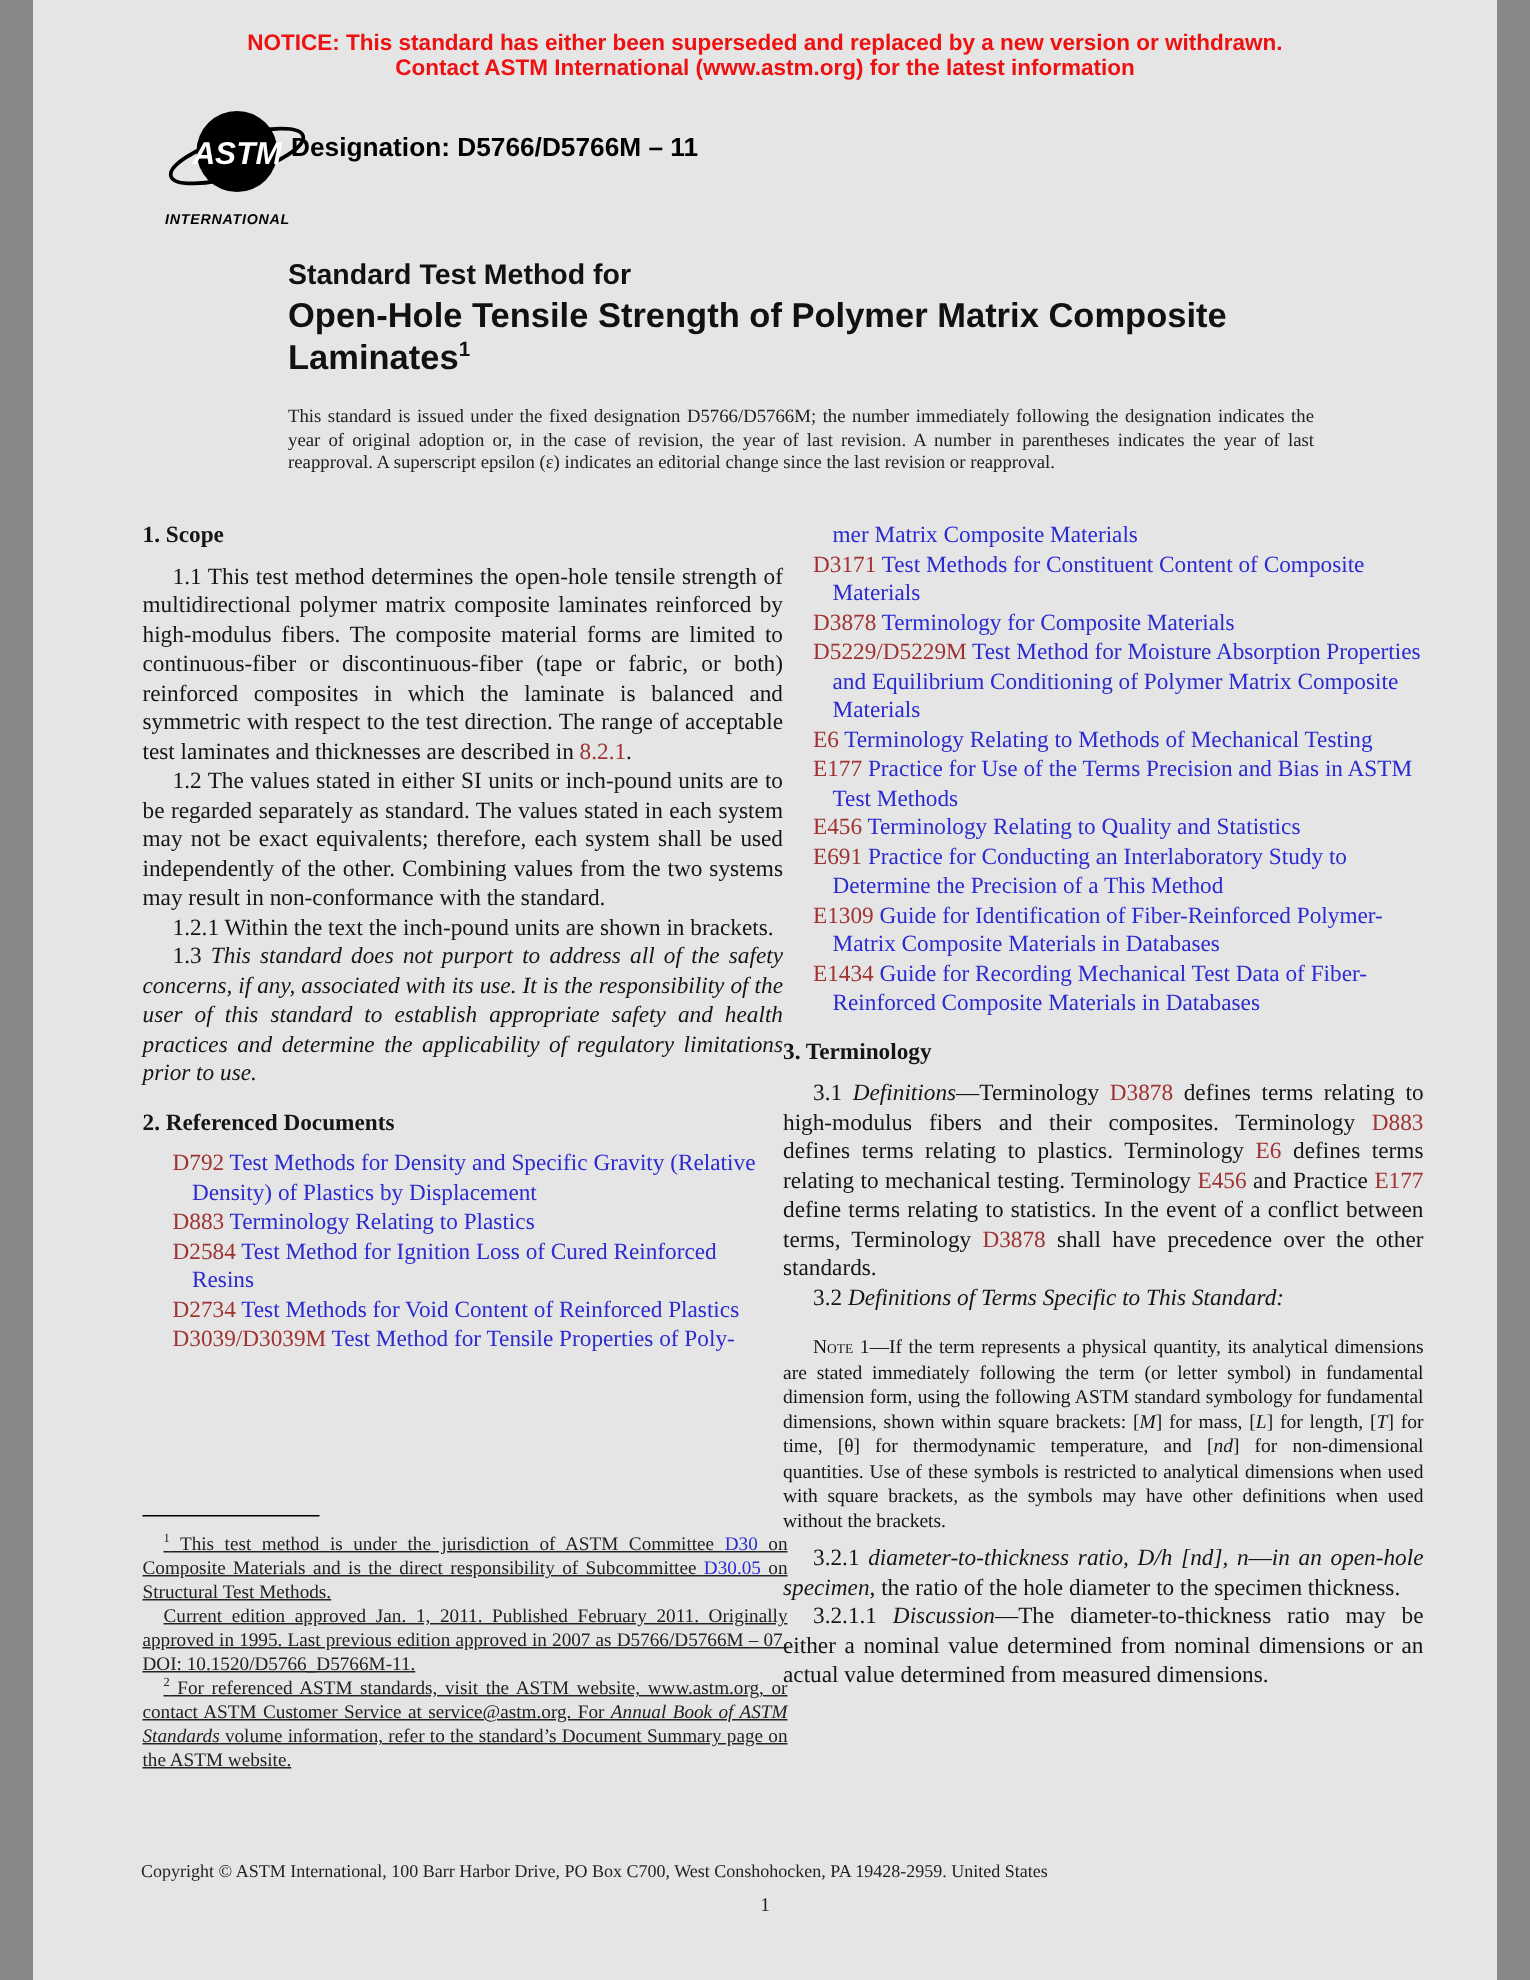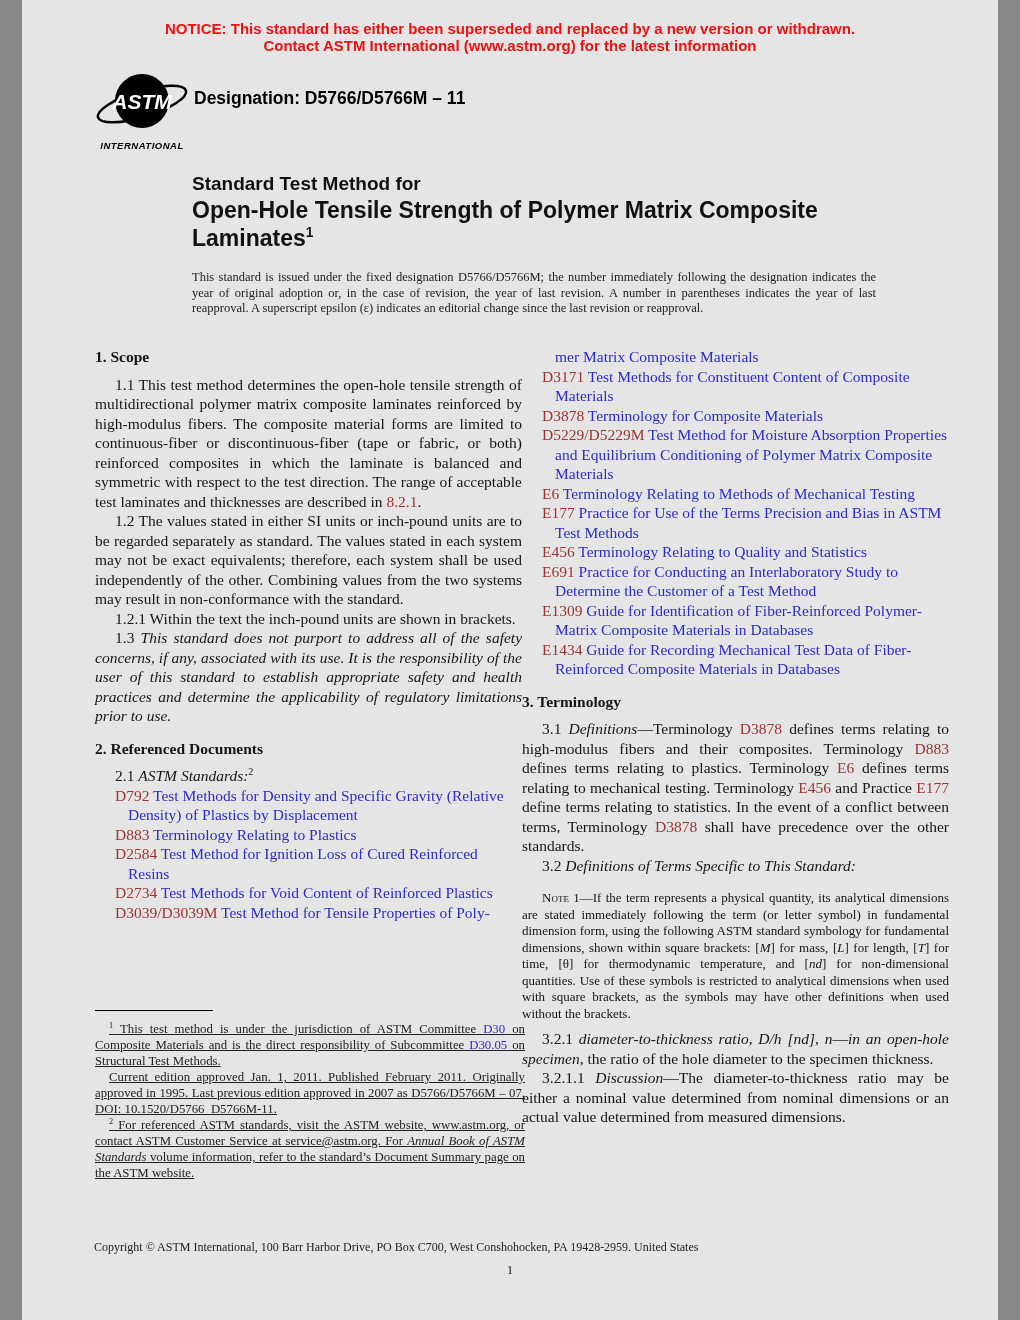--- a/index.html
+++ b/index.html
@@ -7,21 +7,21 @@
     position:relative; width:976px; height:1320px; margin:0 auto;
     background:#e5e5e5; color:#151515;
     font-family:"Liberation Serif", serif;
     overflow:hidden;
   }
   .notice {
     position:absolute; top:20px; left:0; width:100%; text-align:center;
     font-family:"Liberation Sans", sans-serif; font-weight:bold;
     font-size:15px; line-height:17px; color:#ee1111;
   }
-  .logo-wrap { position:absolute; left:72px; top:68px; width:96px; text-align:center; }
+  .logo-wrap { position:absolute; left:88px; top:68px; width:96px; text-align:left; }
   .logo-intl {
     font-family:"Liberation Sans", sans-serif; font-weight:bold; font-style:italic;
     font-size:9.5px; letter-spacing:0.5px; margin-top:-4px; color:#000;
   }
   .designation {
     position:absolute; left:172px; top:88px;
     font-family:"Liberation Sans", sans-serif; font-weight:bold; font-size:17.5px; color:#000;
   }
   .title-block {
     position:absolute; left:170px; top:172px; width:690px;
@@ -86,36 +86,35 @@
   <div class="issue-note">This standard is issued under the fixed designation D5766/D5766M; the number immediately following the designation indicates the year of original adoption or, in the case of revision, the year of last revision. A number in parentheses indicates the year of last reapproval. A superscript epsilon (ε) indicates an editorial change since the last revision or reapproval.</div>
 
   <div class="columns">
     <div class="col">
         <div class="blk h"><span>1.  Scope</span></div>
         <div class="blk p"><span>1.1 This test method determines the open-hole tensile strength of multidirectional polymer matrix composite laminates reinforced by high-modulus fibers. The composite material forms are limited to continuous-fiber or discontinuous-fiber (tape or fabric, or both) reinforced composites in which the laminate is balanced and symmetric with respect to the test direction. The range of acceptable test laminates and thicknesses are described in </span><span class="red">8.2.1</span><span>.</span></div>
         <div class="blk p"><span>1.2 The values stated in either SI units or inch-pound units are to be regarded separately as standard. The values stated in each system may not be exact equivalents; therefore, each system shall be used independently of the other. Combining values from the two systems may result in non-conformance with the standard.</span></div>
         <div class="blk p"><span>1.2.1 Within the text the inch-pound units are shown in brackets.</span></div>
         <div class="blk p"><span>1.3 </span><span class="i">This standard does not purport to address all of the safety concerns, if any, associated with its use. It is the responsibility of the user of this standard to establish appropriate safety and health practices and determine the applicability of regulatory limitations prior to use.</span></div>
         <div class="blk h"><span>2.  Referenced Documents</span></div>
-        <div class="blk p"><span>2.1 </span><span class="i">ASTM Standards:</span><span class="sup">2</span></div>
         <div class="blk ref"><span class="red">D792</span><span class="blue"> Test Methods for Density and Specific Gravity (Relative Density) of Plastics by Displacement</span></div>
         <div class="blk ref"><span class="red">D883</span><span class="blue"> Terminology Relating to Plastics</span></div>
         <div class="blk ref"><span class="red">D2584</span><span class="blue"> Test Method for Ignition Loss of Cured Reinforced Resins</span></div>
         <div class="blk ref"><span class="red">D2734</span><span class="blue"> Test Methods for Void Content of Reinforced Plastics</span></div>
         <div class="blk ref"><span class="red">D3039/D3039M</span><span class="blue"> Test Method for Tensile Properties of Poly-</span></div>
       </div>
     <div class="col">
         <div class="blk refc"><span class="blue">mer Matrix Composite Materials</span></div>
         <div class="blk ref"><span class="red">D3171</span><span class="blue"> Test Methods for Constituent Content of Composite Materials</span></div>
         <div class="blk ref"><span class="red">D3878</span><span class="blue"> Terminology for Composite Materials</span></div>
         <div class="blk ref"><span class="red">D5229/D5229M</span><span class="blue"> Test Method for Moisture Absorption Properties and Equilibrium Conditioning of Polymer Matrix Composite Materials</span></div>
         <div class="blk ref"><span class="red">E6</span><span class="blue"> Terminology Relating to Methods of Mechanical Testing</span></div>
         <div class="blk ref"><span class="red">E177</span><span class="blue"> Practice for Use of the Terms Precision and Bias in ASTM Test Methods</span></div>
         <div class="blk ref"><span class="red">E456</span><span class="blue"> Terminology Relating to Quality and Statistics</span></div>
-        <div class="blk ref"><span class="red">E691</span><span class="blue"> Practice for Conducting an Interlaboratory Study to Determine the Customer of a Test Method</span></div>
+        <div class="blk ref"><span class="red">E691</span><span class="blue"> Practice for Conducting an Interlaboratory Study to Determine the Precision of a This Method</span></div>
         <div class="blk ref"><span class="red">E1309</span><span class="blue"> Guide for Identification of Fiber-Reinforced Polymer-Matrix Composite Materials in Databases</span></div>
         <div class="blk ref"><span class="red">E1434</span><span class="blue"> Guide for Recording Mechanical Test Data of Fiber-Reinforced Composite Materials in Databases</span></div>
         <div class="blk h"><span>3.  Terminology</span></div>
         <div class="blk p"><span>3.1 </span><span class="i">Definitions</span><span>—Terminology </span><span class="red">D3878</span><span> defines terms relating to high-modulus fibers and their composites. Terminology </span><span class="red">D883</span><span> defines terms relating to plastics. Terminology </span><span class="red">E6</span><span> defines terms relating to mechanical testing. Terminology </span><span class="red">E456</span><span> and Practice </span><span class="red">E177</span><span> define terms relating to statistics. In the event of a conflict between terms, Terminology </span><span class="red">D3878</span><span> shall have precedence over the other standards.</span></div>
         <div class="blk p"><span>3.2 </span><span class="i">Definitions of Terms Specific to This Standard:</span></div>
         <div class="blk note"><span class="sc">Note 1—</span><span>If the term represents a physical quantity, its analytical dimensions are stated immediately following the term (or letter symbol) in fundamental dimension form, using the following ASTM standard symbology for fundamental dimensions, shown within square brackets: [</span><span class="i">M</span><span>] for mass, [</span><span class="i">L</span><span>] for length, [</span><span class="i">T</span><span>] for time, [θ] for thermodynamic temperature, and [</span><span class="i">nd</span><span>] for non-dimensional quantities. Use of these symbols is restricted to analytical dimensions when used with square brackets, as the symbols may have other definitions when used without the brackets.</span></div>
         <div class="blk p"><span>3.2.1 </span><span class="i">diameter-to-thickness ratio, D/h [nd], n</span><span>—</span><span class="i">in an open-hole specimen</span><span>, the ratio of the hole diameter to the specimen thickness.</span></div>
         <div class="blk p"><span>3.2.1.1 </span><span class="i">Discussion</span><span>—The diameter-to-thickness ratio may be either a nominal value determined from nominal dimensions or an actual value determined from measured dimensions.</span></div>
       </div>
   </div>

